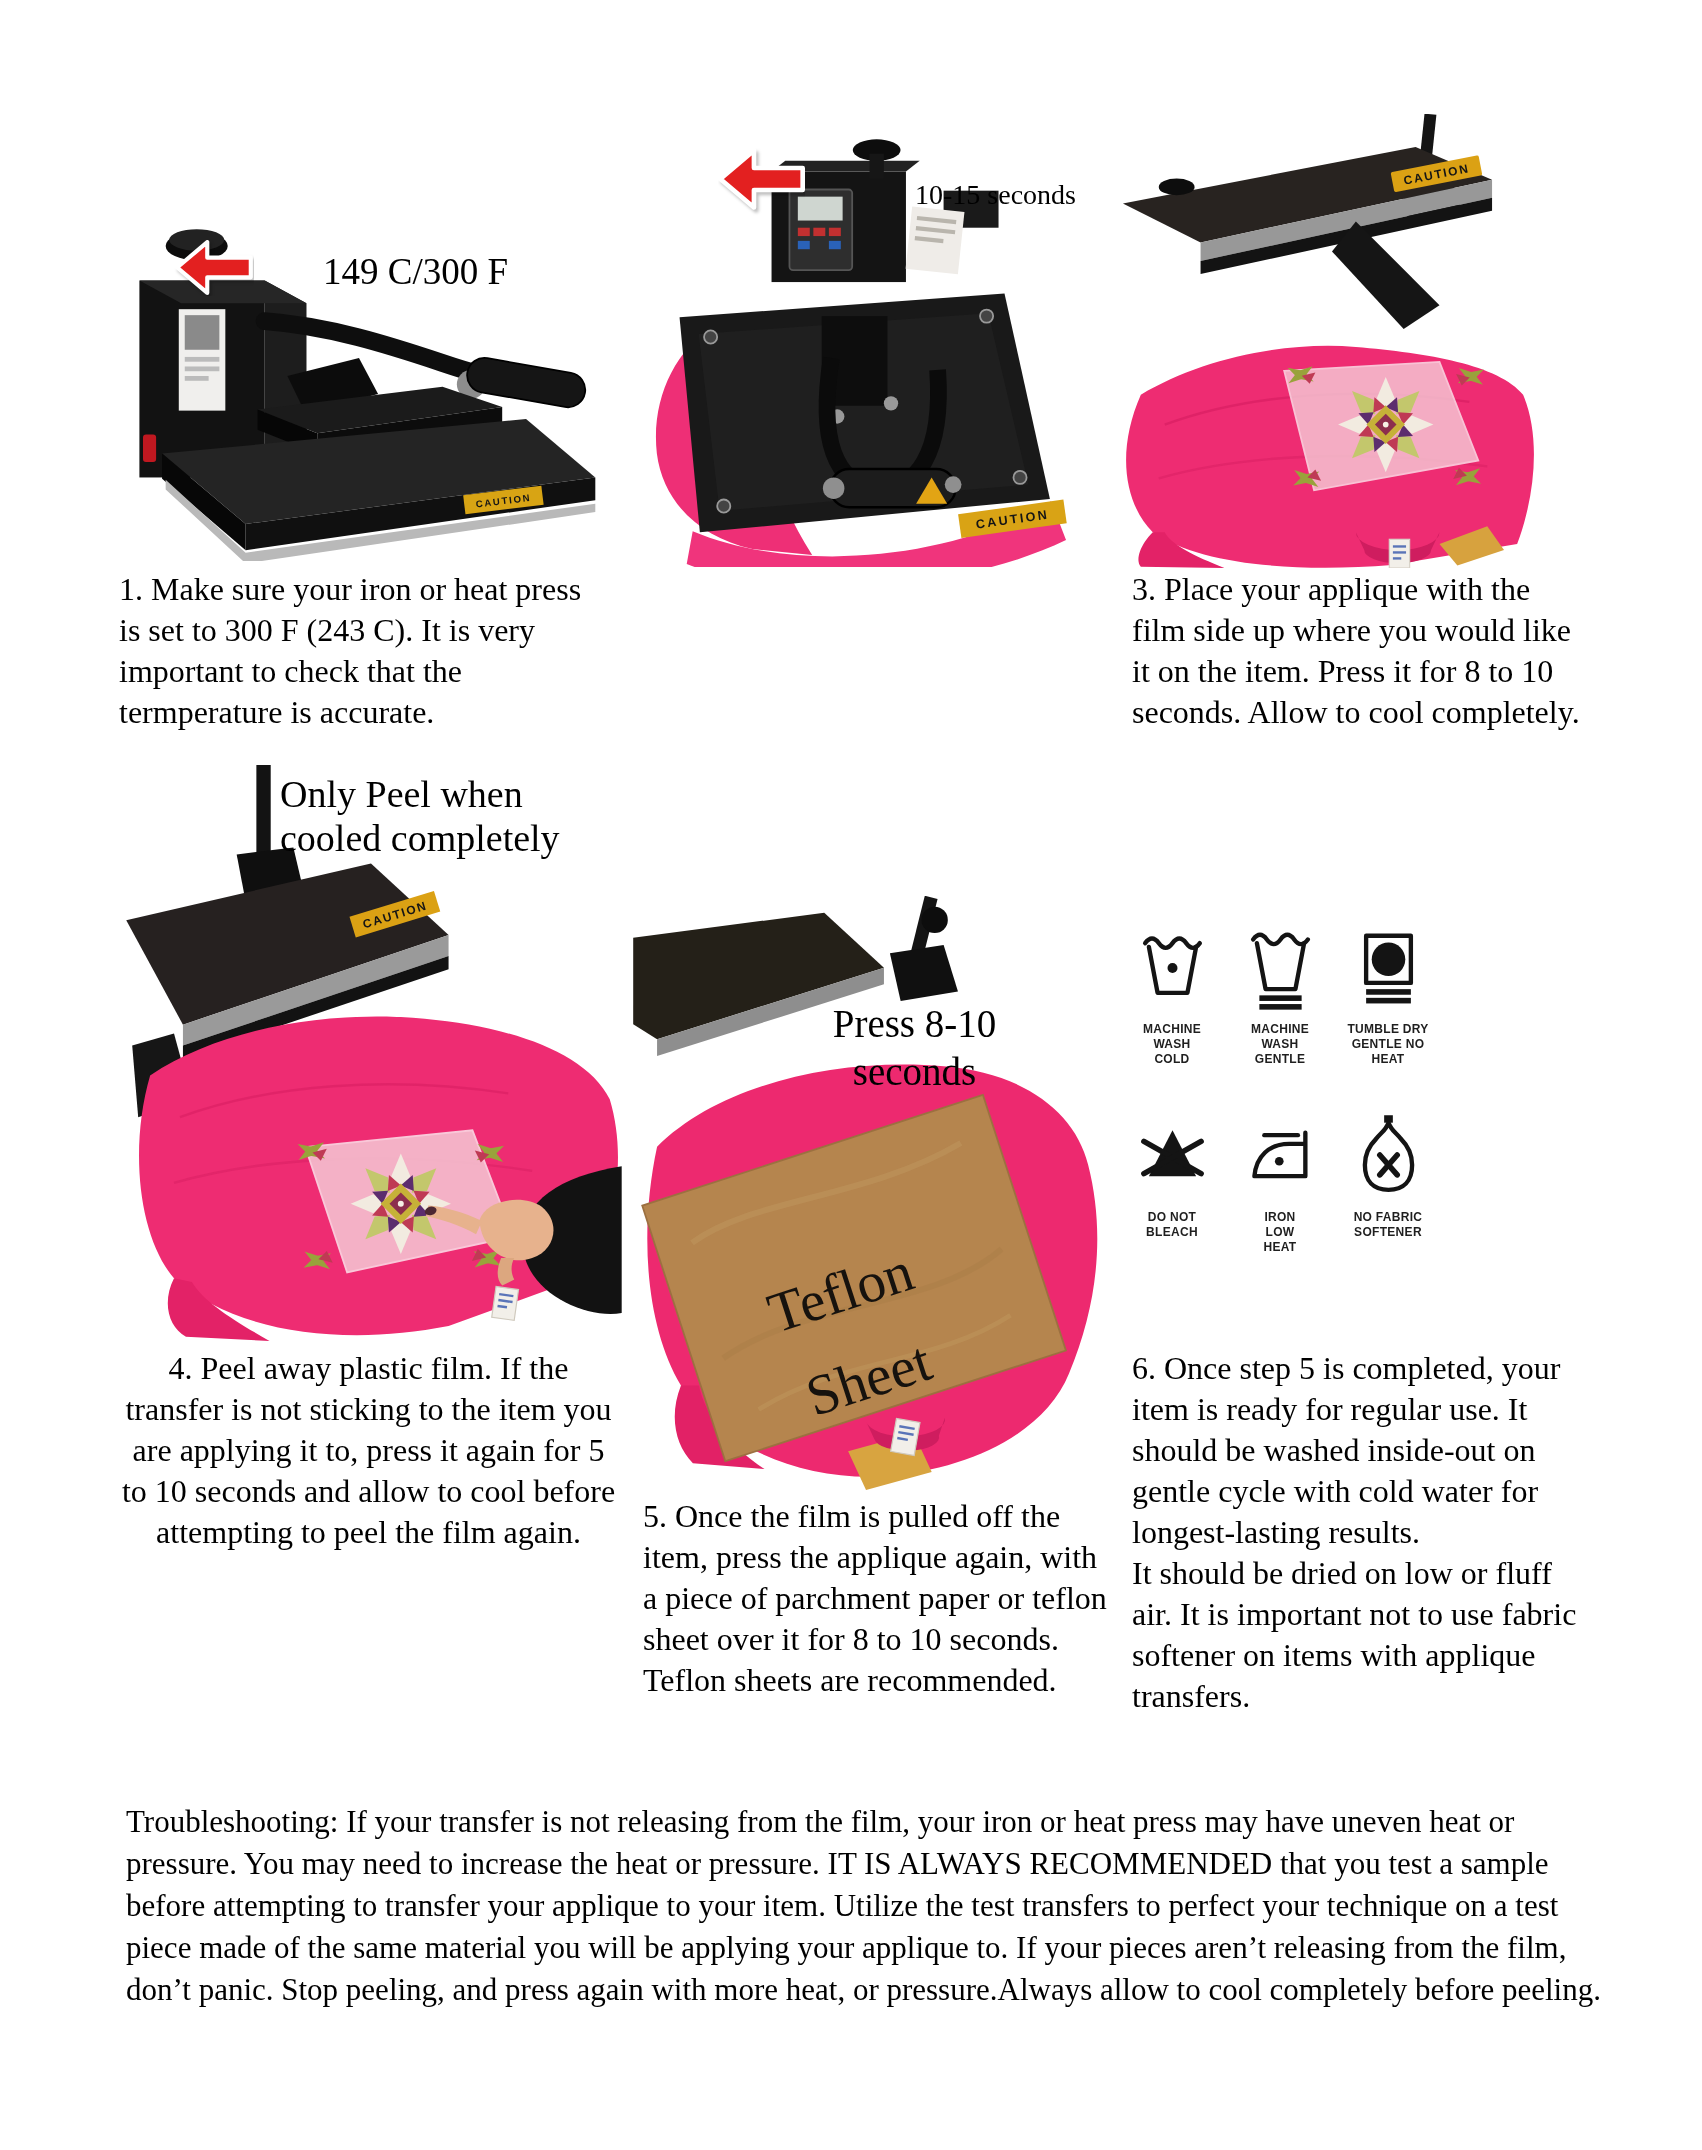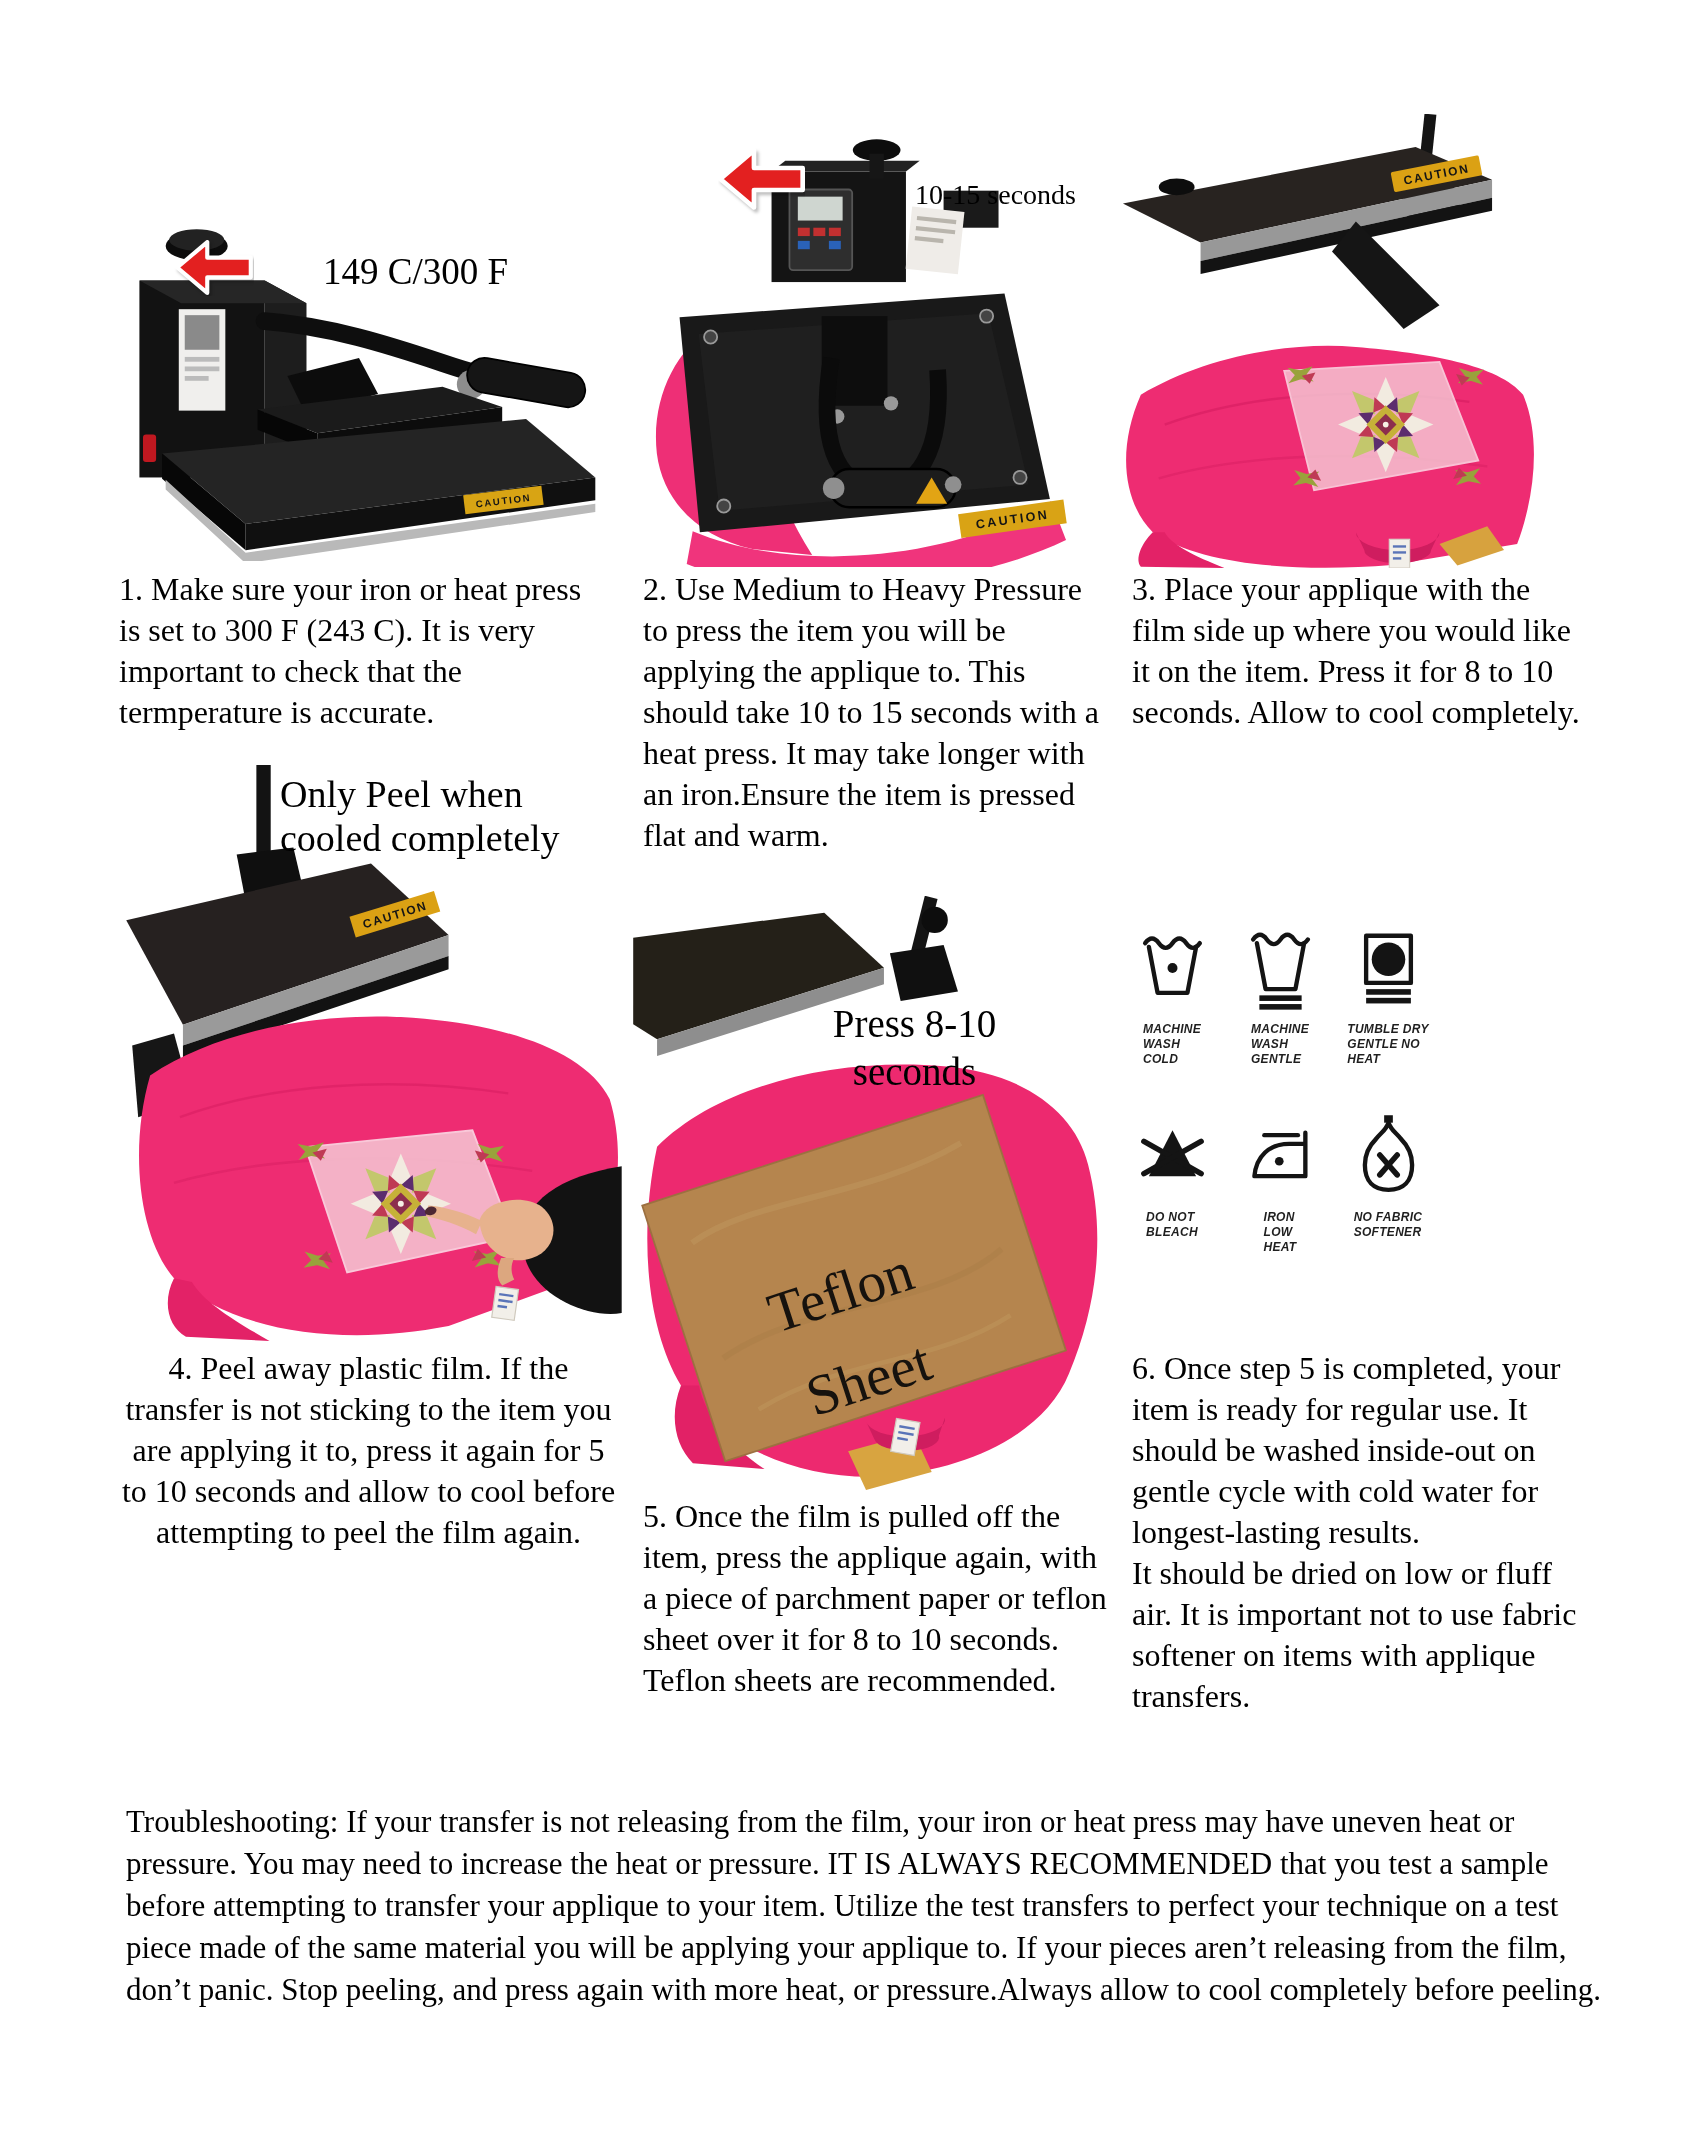--- a/index.html
+++ b/index.html
@@ -31,21 +31,21 @@
   #press-note{left:795px;top:968px;width:239px;font-size:39px;line-height:48px;text-align:center;white-space:pre-line;z-index:5;margin-top:32px;}
   #teflon-note{left:726px;top:1244px;width:257px;font-size:57px;line-height:91px;text-align:center;
                transform:rotate(-18deg);white-space:pre-line;z-index:5;color:#16120e;}
   #troubleshooting{left:122px;top:1797px;width:1491px;font-size:31px;line-height:42px;margin:4px;}
   #care{left:1118px;top:927px;width:326px;z-index:4;}
   .care-row{display:flex;}
   .care-cell{width:108px;display:flex;flex-direction:column;align-items:center;margin-bottom:47px;}
   .care-cell svg{width:65px;height:87px;display:block;}
   .care-label{margin-top:8.4px;font-family:"Liberation Sans","DejaVu Sans",sans-serif;
               font-size:12px;line-height:15px;font-weight:bold;letter-spacing:0.3px;
-              color:#1f1f1f;white-space:pre-line;font-style:italic;}
+              text-align:center;color:#1f1f1f;white-space:pre-line;}
   .ic{stroke:#141414;stroke-width:7;fill:none;stroke-linejoin:round;stroke-linecap:round;}
   .icf{fill:#141414;stroke:none;}
 </style>
 </head>
 <body>
 
 <div id="page">
 
   <div class="scene" id="scene1">
     <svg viewBox="0 0 840 610">
@@ -200,21 +200,20 @@
         <g transform="translate(145,92)">
             <polygon points="-26,0 0,-8 26,0 0,8" fill="#99a23b" transform="rotate(28)"></polygon>
             <polygon points="-26,0 0,-8 26,0 0,8" fill="#99a23b" transform="rotate(-35)"></polygon>
             <polygon points="-2,-2 -26,4 -16,-16" fill="#bf3a54"></polygon>
           </g>
       </g>
     </svg>
   </div>
 
   <p class="step" id="step1">1. Make sure your iron or heat press is set to 300 F (243 C). It is very important to check that the termperature is accurate.</p>
-  <p class="step" id="step2">2. Use Medium to Heavy Pressure to press the item you will be applying the applique to. This should take 10 to 15 seconds with a heat press. It may take longer with an iron.Ensure the item is pressed flat and warm.</p>
   <p class="step" id="step3">3. Place your applique with the film side up where you would like it on the item. Press it for 8 to 10 seconds. Allow to cool completely.</p>
 
   <div class="scene" id="scene4">
     <svg viewBox="0 0 850 975">
       <rect x="238" y="0" width="24" height="196" fill="#131313"></rect>
       <polygon points="205,150 300,138 316,206 218,218" fill="#0f0f0f"></polygon>
       <polygon points="20,260 430,165 560,285 115,435" fill="#262120"></polygon>
       <polygon points="115,435 560,285 560,320 115,470" fill="#9a9a9a"></polygon>
       <polygon points="115,470 560,320 560,342 115,492" fill="#121212"></polygon>
       <g transform="rotate(-17 470 250)">

